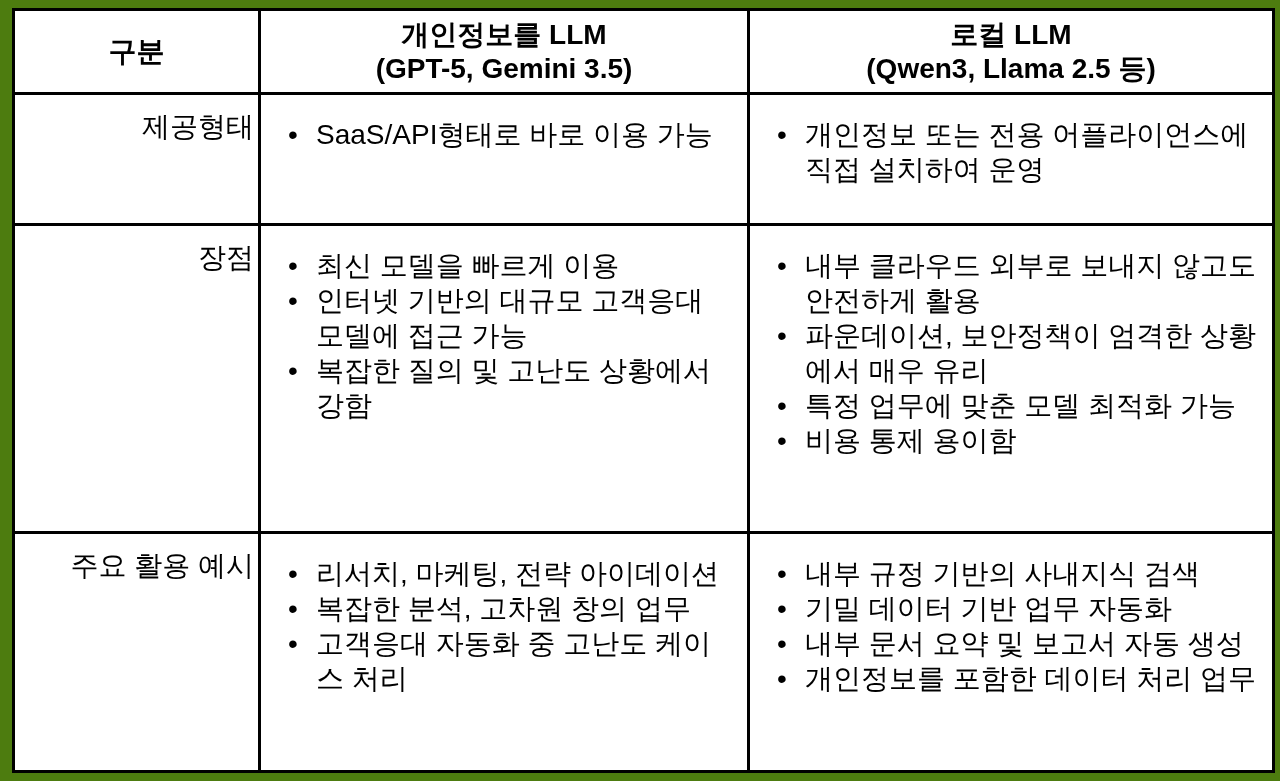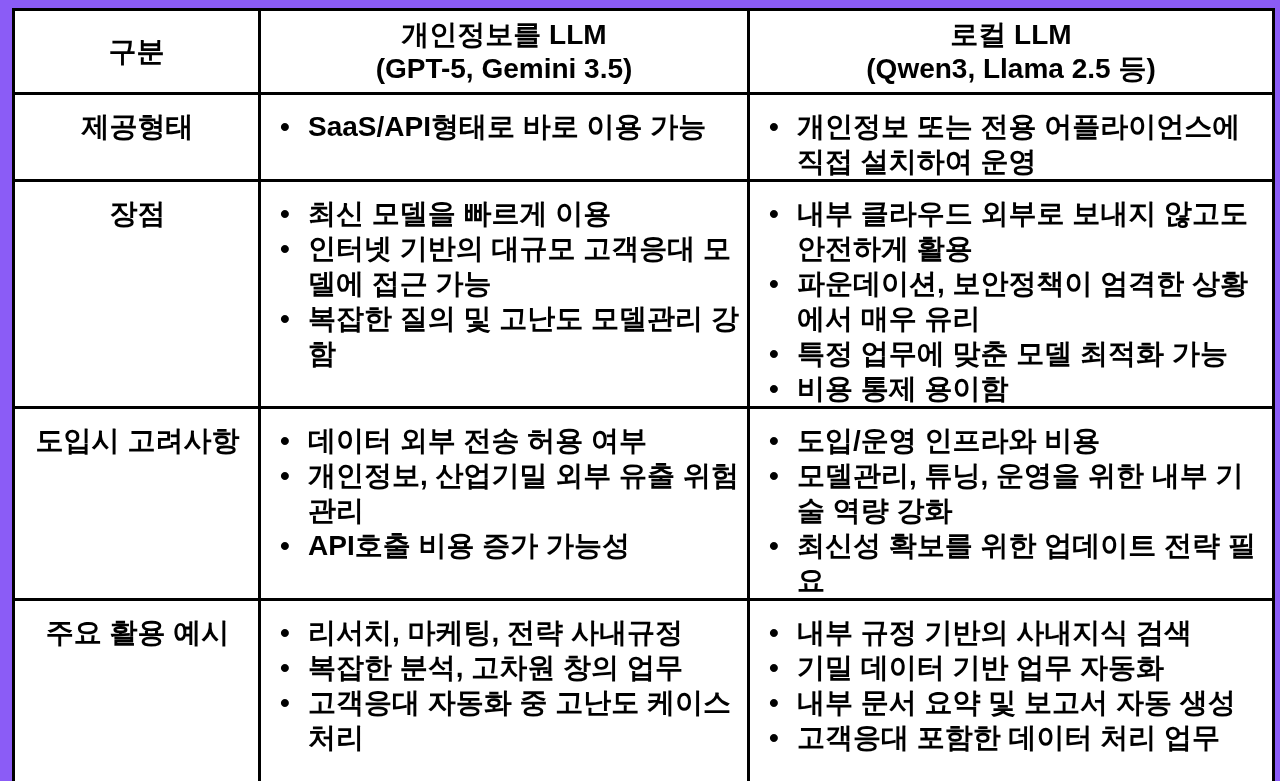--- a/index.html
+++ b/index.html
@@ -4,21 +4,21 @@
 <style>
   html, body {
     margin: 0;
     padding: 0;
     background: #ffffff;
   }
   .page {
     position: relative;
     width: 1280px;
     height: 781px;
-    background: #8b5cf6;
+    background: #4d7c0f;
     font-family: "Liberation Sans", "DejaVu Sans", sans-serif;
     color: #000000;
   }
   table.compare {
     position: absolute;
     left: 12px;
     top: 8px;
     width: 1260px;
     height: 765px;
     border-collapse: collapse;
@@ -41,35 +41,34 @@
     text-align: center;
     vertical-align: middle;
     padding: 2px 4px;
   }
   .head-title, .head-subtitle {
     font-weight: 700;
     line-height: 34px;
   }
   
   th.row-label {
-    font-weight: 700;
-    text-align: center;
+    font-weight: 400;
+    text-align: right;
     vertical-align: top;
     padding: 14px 4px 0 6px;
     white-space: nowrap;
   }
   td.cell {
     vertical-align: top;
     padding: 14px 6px 0 0;
   }
   ul.bullets {
-    margin: 0;
+    margin: 8px;
     padding: 0;
     list-style: none;
-    font-weight: bold;
   }
   ul.bullets li {
     position: relative;
     padding-left: 47px;
     margin: 0;
   }
   ul.bullets li::before {
     content: "\2022";
     position: absolute;
     left: 19px;
@@ -118,62 +117,45 @@
               <li>개인정보 또는 전용 어플라이언스에 직접 설치하여 운영</li>
             </ul>
         </td>
       </tr>
       <tr class="r1">
         <th class="row-label">장점</th>
         <td class="cell">
           <ul class="bullets">
               <li>최신 모델을 빠르게 이용</li>
               <li>인터넷 기반의 대규모 고객응대 모델에 접근 가능</li>
-              <li>복잡한 질의 및 고난도 모델관리 강함</li>
+              <li>복잡한 질의 및 고난도 상황에서 강함</li>
             </ul>
         </td>
         <td class="cell">
           <ul class="bullets">
               <li>내부 클라우드 외부로 보내지 않고도 안전하게 활용</li>
               <li>파운데이션, 보안정책이 엄격한 상황에서 매우 유리</li>
               <li>특정 업무에 맞춘 모델 최적화 가능</li>
               <li>비용 통제 용이함</li>
             </ul>
         </td>
       </tr>
-      <tr class="r2">
-        <th class="row-label">도입시 고려사항</th>
-        <td class="cell">
-          <ul class="bullets">
-              <li>데이터 외부 전송 허용 여부</li>
-              <li>개인정보, 산업기밀 외부 유출 위험 관리</li>
-              <li>API호출 비용 증가 가능성</li>
-            </ul>
-        </td>
-        <td class="cell">
-          <ul class="bullets">
-              <li>도입/운영 인프라와 비용</li>
-              <li>모델관리, 튜닝, 운영을 위한 내부 기술 역량 강화</li>
-              <li>최신성 확보를 위한 업데이트 전략 필요</li>
-            </ul>
-        </td>
-      </tr>
       <tr class="r3">
         <th class="row-label">주요 활용 예시</th>
         <td class="cell">
           <ul class="bullets">
-              <li>리서치, 마케팅, 전략 사내규정</li>
+              <li>리서치, 마케팅, 전략 아이데이션</li>
               <li>복잡한 분석, 고차원 창의 업무</li>
               <li>고객응대 자동화 중 고난도 케이스 처리</li>
             </ul>
         </td>
         <td class="cell">
           <ul class="bullets">
               <li>내부 규정 기반의 사내지식 검색</li>
               <li>기밀 데이터 기반 업무 자동화</li>
               <li>내부 문서 요약 및 보고서 자동 생성</li>
-              <li>고객응대 포함한 데이터 처리 업무</li>
+              <li>개인정보를 포함한 데이터 처리 업무</li>
             </ul>
         </td>
       </tr>
     </tbody>
   </table>
 </div>
 
 </body></html>

